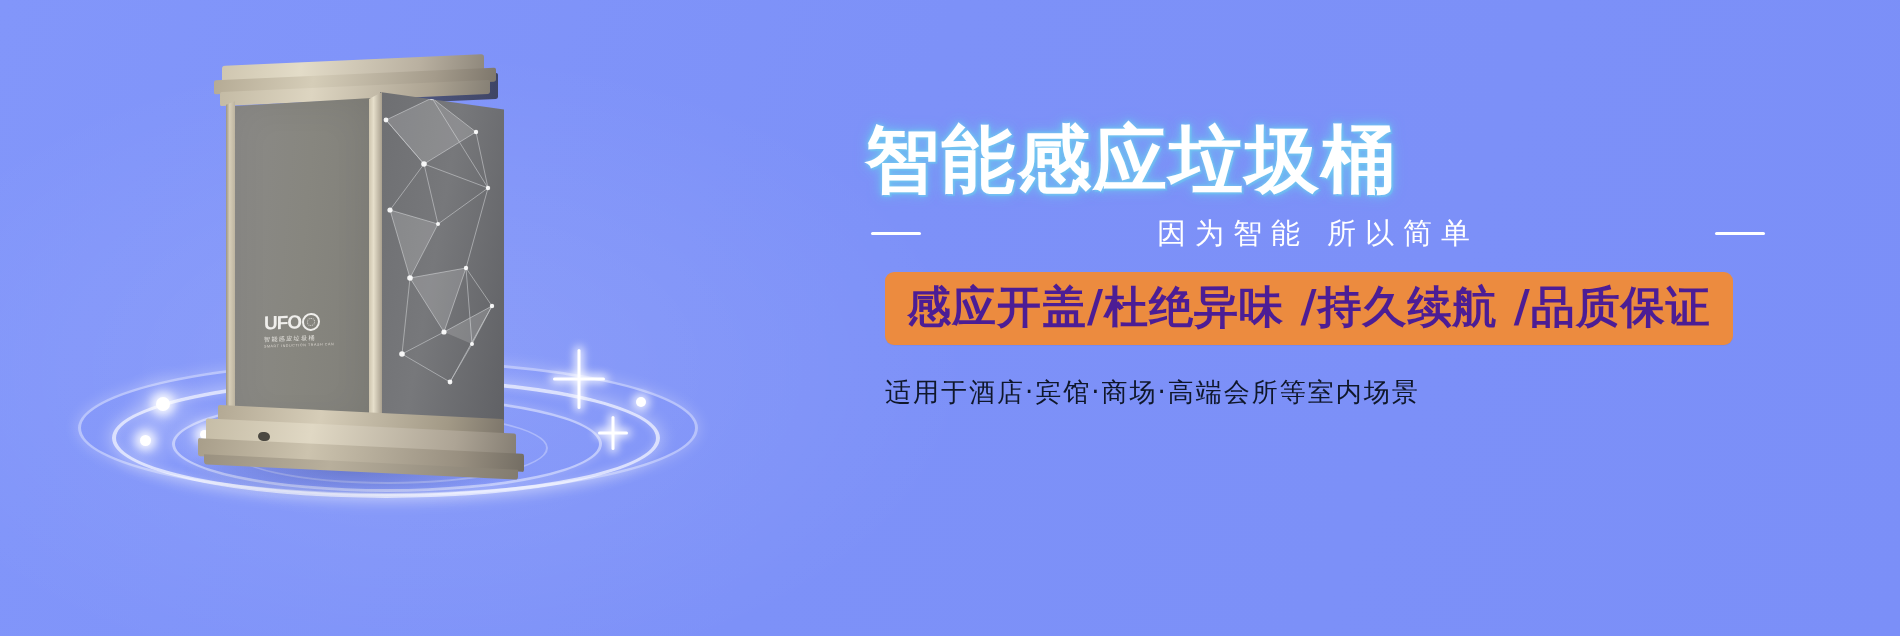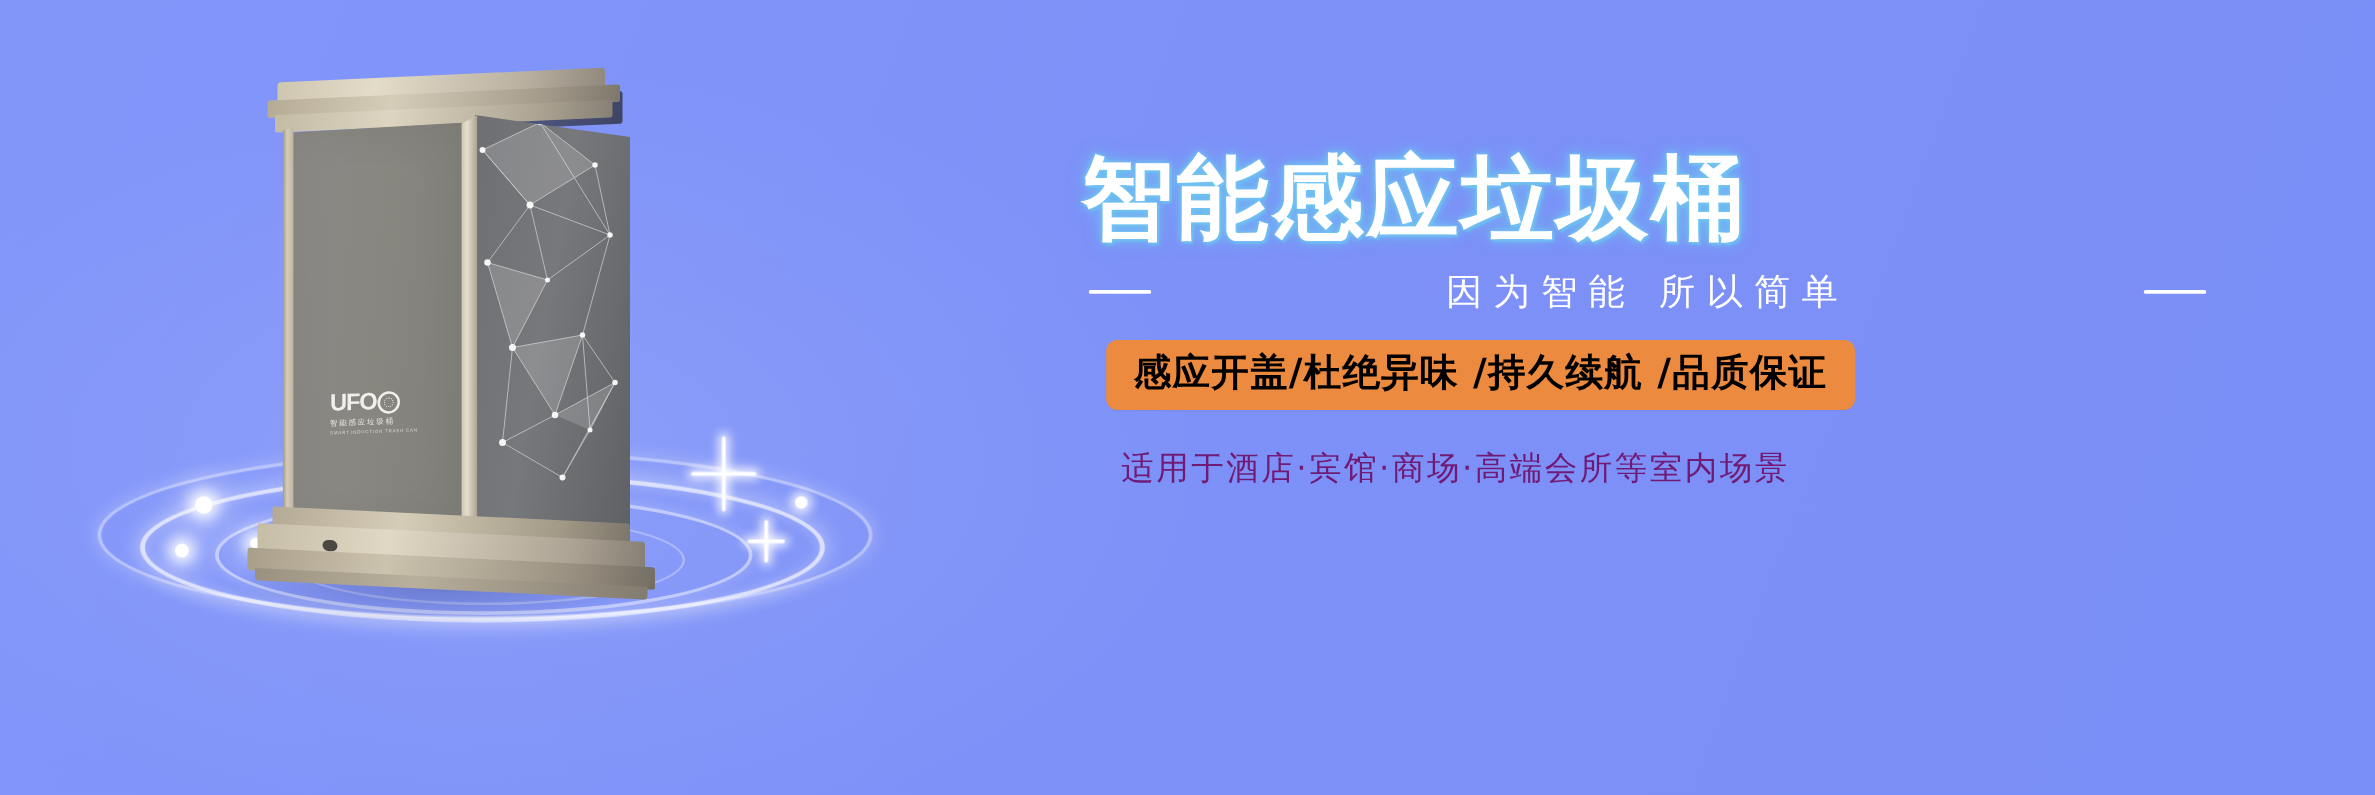--- a/index.html
+++ b/index.html
@@ -310,38 +310,37 @@
   #tagline-badge{
     margin-top:24px;
     display:inline-block;
     background:#ec8b3f;
     border-radius:9px;
     padding:9px 22px 12px 22px;
     box-shadow:0 1px 0 rgba(0,0,0,.04);
   }
   #tagline-text{
     font-family:"DejaVu Sans","Liberation Sans",sans-serif;
-    font-size:30px;
+    font-size:44px;
     font-weight:700;
-    color:#000000;
+    color:#4c1d95;
     letter-spacing:1px;
     line-height:1.18;
     white-space:nowrap;
   }
 
   #scene-note{
     margin-top:34px;
     font-family:"DejaVu Sans","Liberation Sans",sans-serif;
     font-size:26px;
     font-weight:400;
-    color:#701a75;
+    color:#0f172a;
     letter-spacing:2px;
     line-height:1;
     white-space:nowrap;
-    margin-left:12px;
   }
 </style>
 </head>
 <body>
 
 <div id="banner">
 
   <div id="bg-gradient"></div>
 
   <div id="product-stage">

